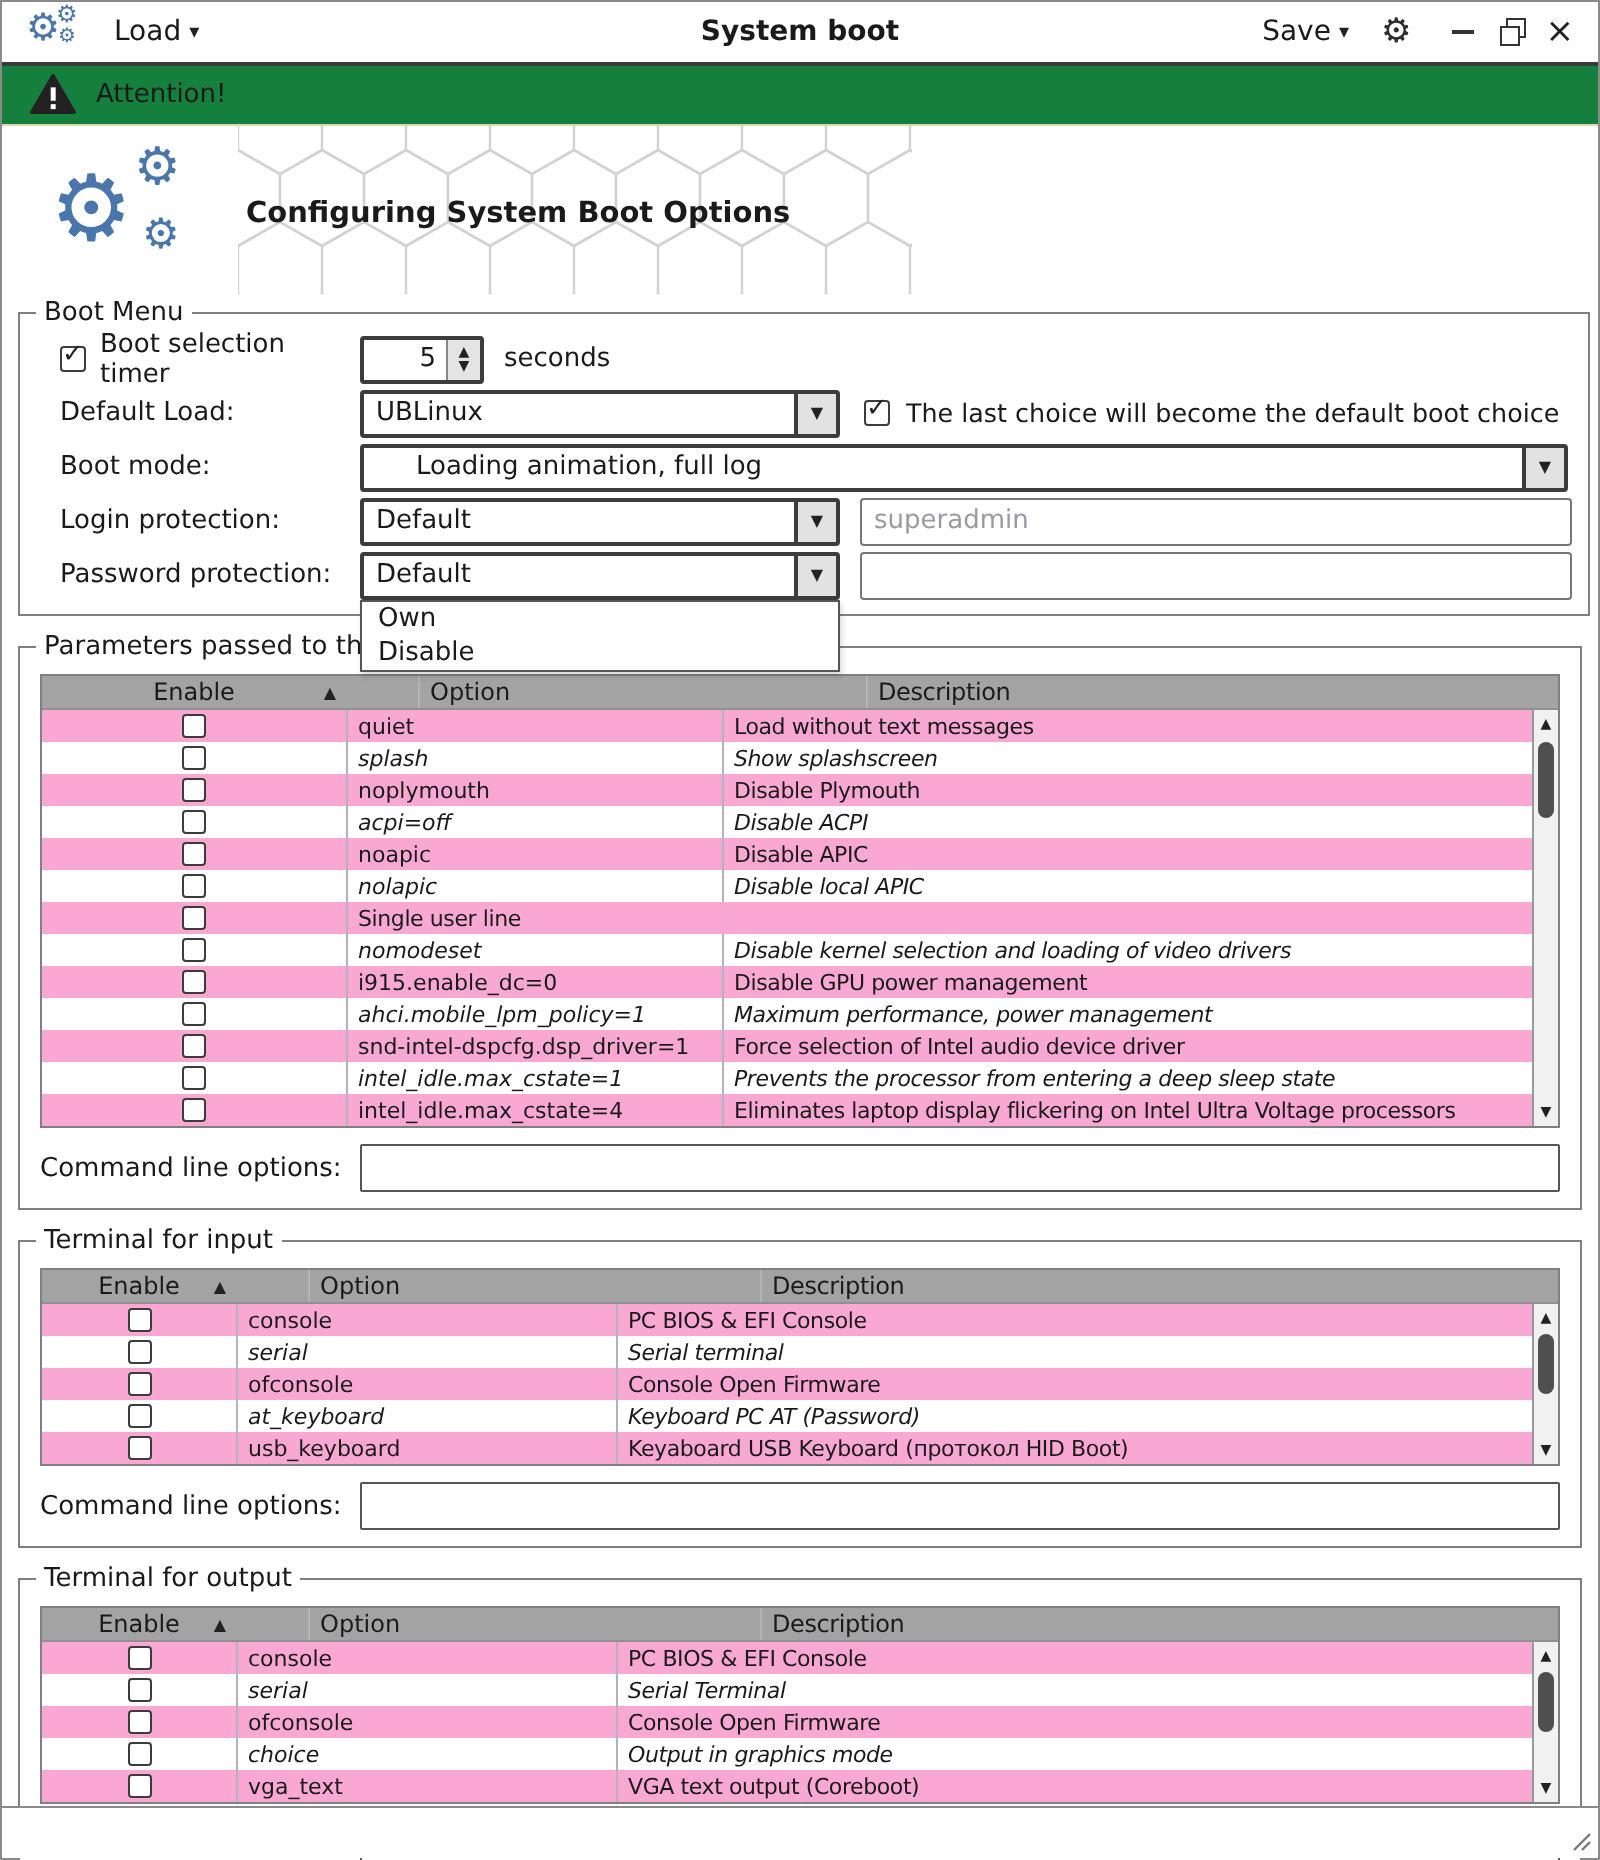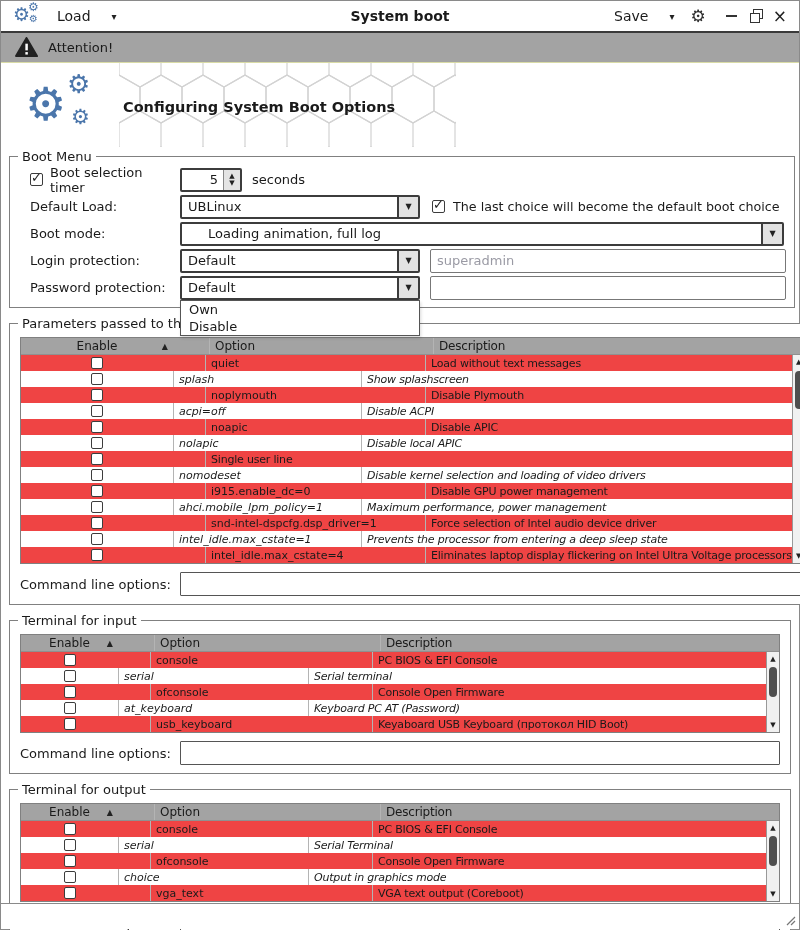--- a/index.html
+++ b/index.html
@@ -6,34 +6,34 @@
   html,body { width:800px; height:930px; }
   body { font-family:"DejaVu Sans","Liberation Sans",sans-serif; background:#fff; color:#1a1a1a; overflow:hidden; }
   .window { width:800px; height:930px; border:1px solid #8a8a8a; position:relative; background:#fff; }
 
   
   .topbar { height:32px; display:flex; align-items:center; padding:0 12px; border-bottom:2px solid #3a3a3a; position:relative; background:#fff; }
   .appgears { position:relative; width:30px; height:26px; color:#4b76ab; flex:0 0 auto; }
   .appgears .g1 { position:absolute; left:0; top:2px; font-size:19px; line-height:19px; }
   .appgears .g2 { position:absolute; left:15px; top:-2px; font-size:12px; line-height:12px; }
   .appgears .g3 { position:absolute; left:16px; top:11px; font-size:10px; line-height:10px; }
-  .menu-btn { display:flex; align-items:center; gap:21px; font-size:14px; margin-left:14px; cursor:default; }
+  .menu-btn { display:flex; align-items:center; gap:4px; font-size:14px; margin-left:14px; cursor:default; }
   .chev { font-size:10px; color:#222; }
   .win-title { position:absolute; left:0; right:0; text-align:center; font-weight:bold; font-size:14px; pointer-events:none; }
   .topbar-right { margin-left:auto; display:flex; align-items:center; gap:16px; z-index:2; }
   .gear-sm { font-size:17px; color:#2e2e2e; line-height:17px; }
   .winctl { display:flex; align-items:center; gap:13px; margin-left:4px; }
   .ic-min { width:11px; height:2px; background:#333; display:inline-block; }
   .ic-max { width:10px; height:10px; position:relative; display:inline-block; }
   .ic-max::before { content:""; position:absolute; left:3px; top:-2px; width:8px; height:8px; border:1.5px solid #333; }
   .ic-max::after { content:""; position:absolute; left:0; top:2px; width:8px; height:8px; border:1.5px solid #333; background:#fff; }
   .ic-close { font-size:17px; line-height:14px; color:#222; }
 
   
-  .alertbar { height:30px; background:#a3a3a3; display:flex; align-items:center; padding:0 14px; border-bottom:1px solid #d9dba6; }
+  .alertbar { height:30px; background:#15803d; display:flex; align-items:center; padding:0 14px; border-bottom:1px solid #d9dba6; }
   .alert-text { font-size:13px; margin-left:10px; }
 
   
   .banner { position:relative; height:84px; background:#fff; overflow:hidden; }
   .hexes { position:absolute; left:118px; top:0; }
   .logo { position:absolute; left:24px; top:8px; width:90px; height:68px; color:#4b76ab; }
   .logo .g1 { position:absolute; left:0; top:10px; font-size:46px; line-height:46px; }
   .logo .g2 { position:absolute; left:42px; top:0; font-size:26px; line-height:26px; }
   .logo .g3 { position:absolute; left:46px; top:36px; font-size:21px; line-height:21px; }
   .banner-title { position:absolute; left:122px; top:36px; font-weight:bold; font-size:14.5px; }
@@ -73,21 +73,21 @@
   .chk-right { display:flex; align-items:center; gap:8px; margin-left:12px; font-size:12.7px; white-space:nowrap; }
 
   .popup { position:absolute; top:100%; left:0; width:100%; background:#fff; border:1px solid #555; z-index:60; box-shadow:1px 2px 3px rgba(0,0,0,.15); }
   .popup-item { font-size:13px; height:17px; line-height:17px; padding-left:8px; }
 
   
   .tbl { position:relative; margin:4px 10px 0 10px; border:1px solid #808080; background:#fff; }
   .thead { display:flex; height:17px; align-items:center; background:#a3a3a3; border-bottom:1px solid #909090; font-size:12px; }
   .tbody { margin-right:13px; }
   .trow { display:flex; height:16px; align-items:center; font-size:11px; }
-  .trow.odd { background:#ef4444;gap:32px; }
+  .trow.odd { background:#f9a8d4; }
   .trow.even { background:#fff;font-style:italic; }
   .c-en { display:flex; justify-content:center; align-items:center; position:relative; height:100%; flex:0 0 auto; }
   .c-op { border-left:1px solid #b4b4b4; padding-left:5px; height:100%; display:flex; align-items:center; white-space:nowrap; overflow:hidden; flex:0 0 auto; }
   .c-de { border-left:1px solid #b4b4b4; padding-left:5px; height:100%; display:flex; align-items:center; white-space:nowrap; overflow:hidden; flex:1; letter-spacing:-0.2px; }
   .t1 .c-en { width:152px; } .t1 .c-op { width:188px; }
   .t2 .c-en { width:97px; }  .t2 .c-op { width:190px; }
   .thead .c-en { justify-content:center; }
   .thead .c-op, .thead .c-de { background:transparent;margin-left:36px; }
   .sort { position:absolute; right:5px; font-size:8px; color:#222; }
   .tbl .cb { width:12px; height:12px; }

